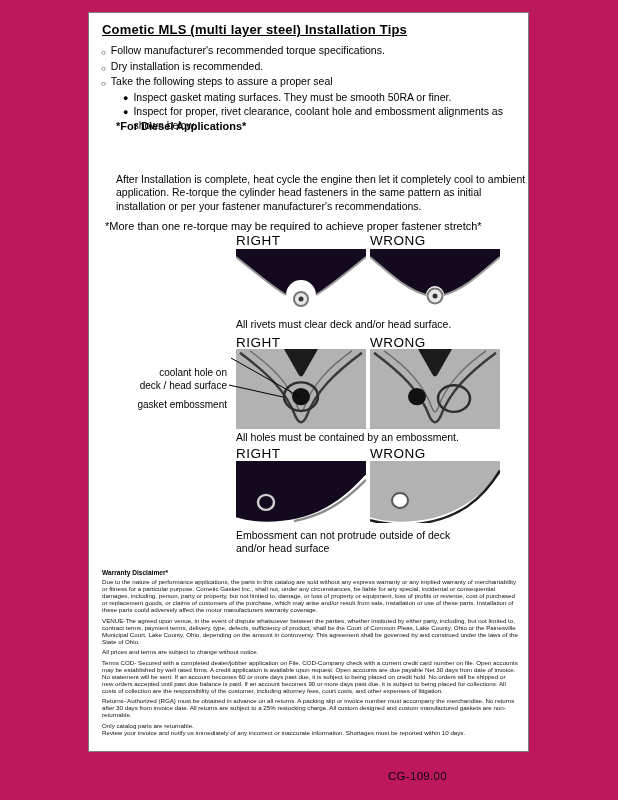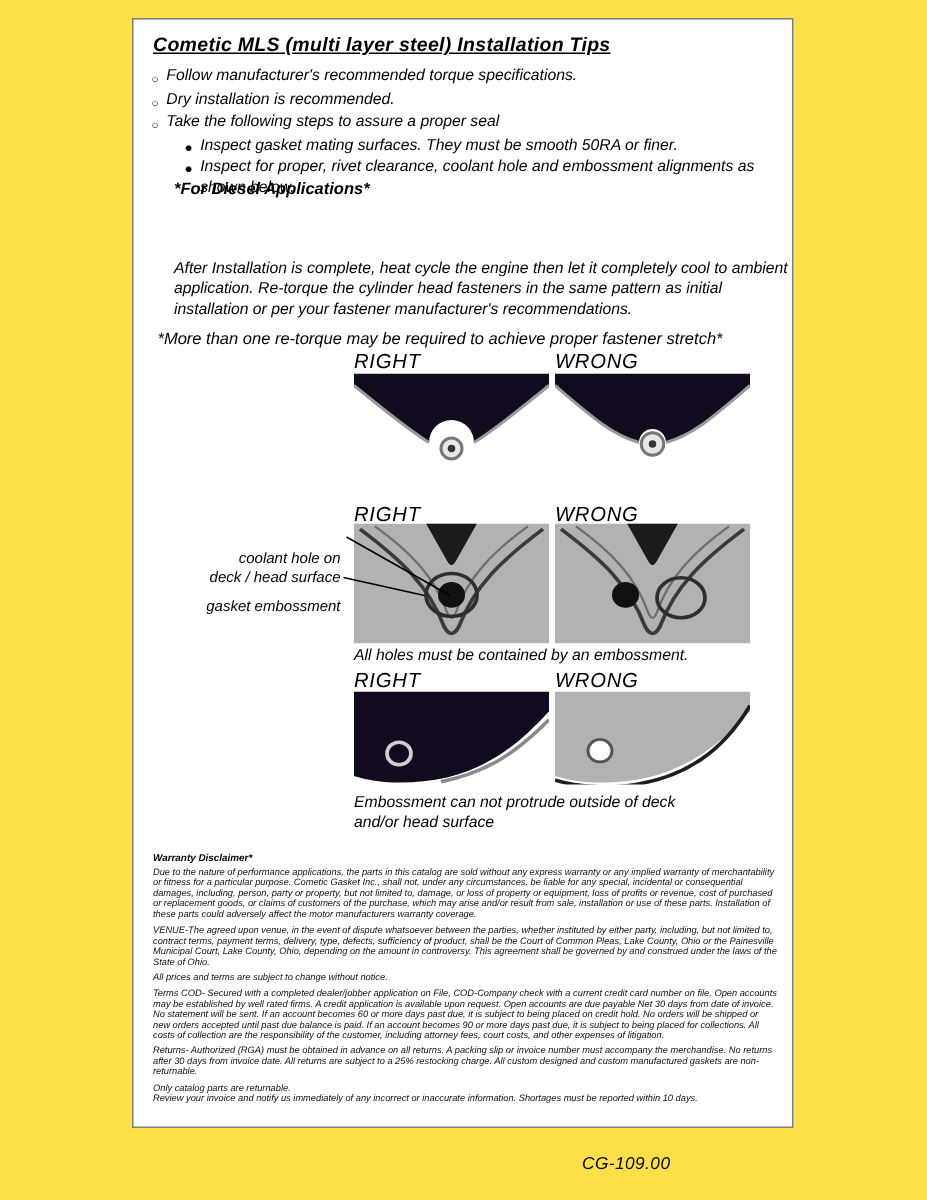--- a/index.html
+++ b/index.html
@@ -1,18 +1,18 @@
 <!DOCTYPE html>
 <html><head>
 <meta charset="utf-8">
 <style>
   * { margin:0; padding:0; box-sizing:border-box; }
   html,body { background:#ffffff; }
   body { font-family:"Liberation Sans", sans-serif; color:#000; }
-  .page { position:relative; width:618px; height:800px; background:#fde047; overflow:hidden;font-style:italic; }
+  .page { position:relative; width:618px; height:800px; background:#be185d; overflow:hidden; }
   .frame { position:absolute; left:88px; top:12px; width:441px; height:740px; border:1px solid #7d7d7d; background:#ffffff; }
 
   .title { position:absolute; left:13px; top:9px; font-size:13px; font-weight:bold; text-decoration:underline; letter-spacing:0.2px; white-space:nowrap; }
 
   .bullets { position:absolute; left:12px; top:31px; font-size:10.5px; line-height:13.6px; }
   .b-row { display:flex; align-items:flex-start; }
   .b-open { font-size:8px; margin:2px 5px 0 0; }
   .b-sub { margin-left:16px; }
   .b-fill { font-size:9px; margin:1px 5px 0 6px; }
 
@@ -88,20 +88,21 @@
     <div class="panel" style="left:281px;top:236px;">
       <svg viewBox="0 0 130 66" width="130" height="66">
         <rect width="130" height="66" fill="#ffffff"></rect>
         <path d="M0,0 H130 V8 C104,30 92,41 74,46 A9,9 0 0 0 56,46 C38,41 26,30 0,8 Z" fill="#140a20"></path>
         <path d="M130,8 C104,30 92,41 74,46" stroke="#9a9a9a" stroke-width="2" fill="none"></path>
         <path d="M0,8 C26,30 38,41 56,46" stroke="#9a9a9a" stroke-width="2" fill="none"></path>
         <circle cx="65" cy="47" r="7.5" fill="#e8e8e8" stroke="#777777" stroke-width="2"></circle>
         <circle cx="65" cy="47" r="2.5" fill="#333333"></circle>
       </svg>
     </div>
+    <div class="caption" style="left:147px;top:305px;width:270px;">All rivets must clear deck and/or head surface.</div>
 
     <div class="dlabel" style="left:147px;top:322px;">RIGHT</div>
     <div class="dlabel" style="left:281px;top:322px;">WRONG</div>
 
     <div class="callout" style="top:334px;">
       <div>coolant hole on</div>
       <div>deck / head surface</div>
     </div>
     <div class="callout" style="top:366px;">gasket embossment</div>
 

